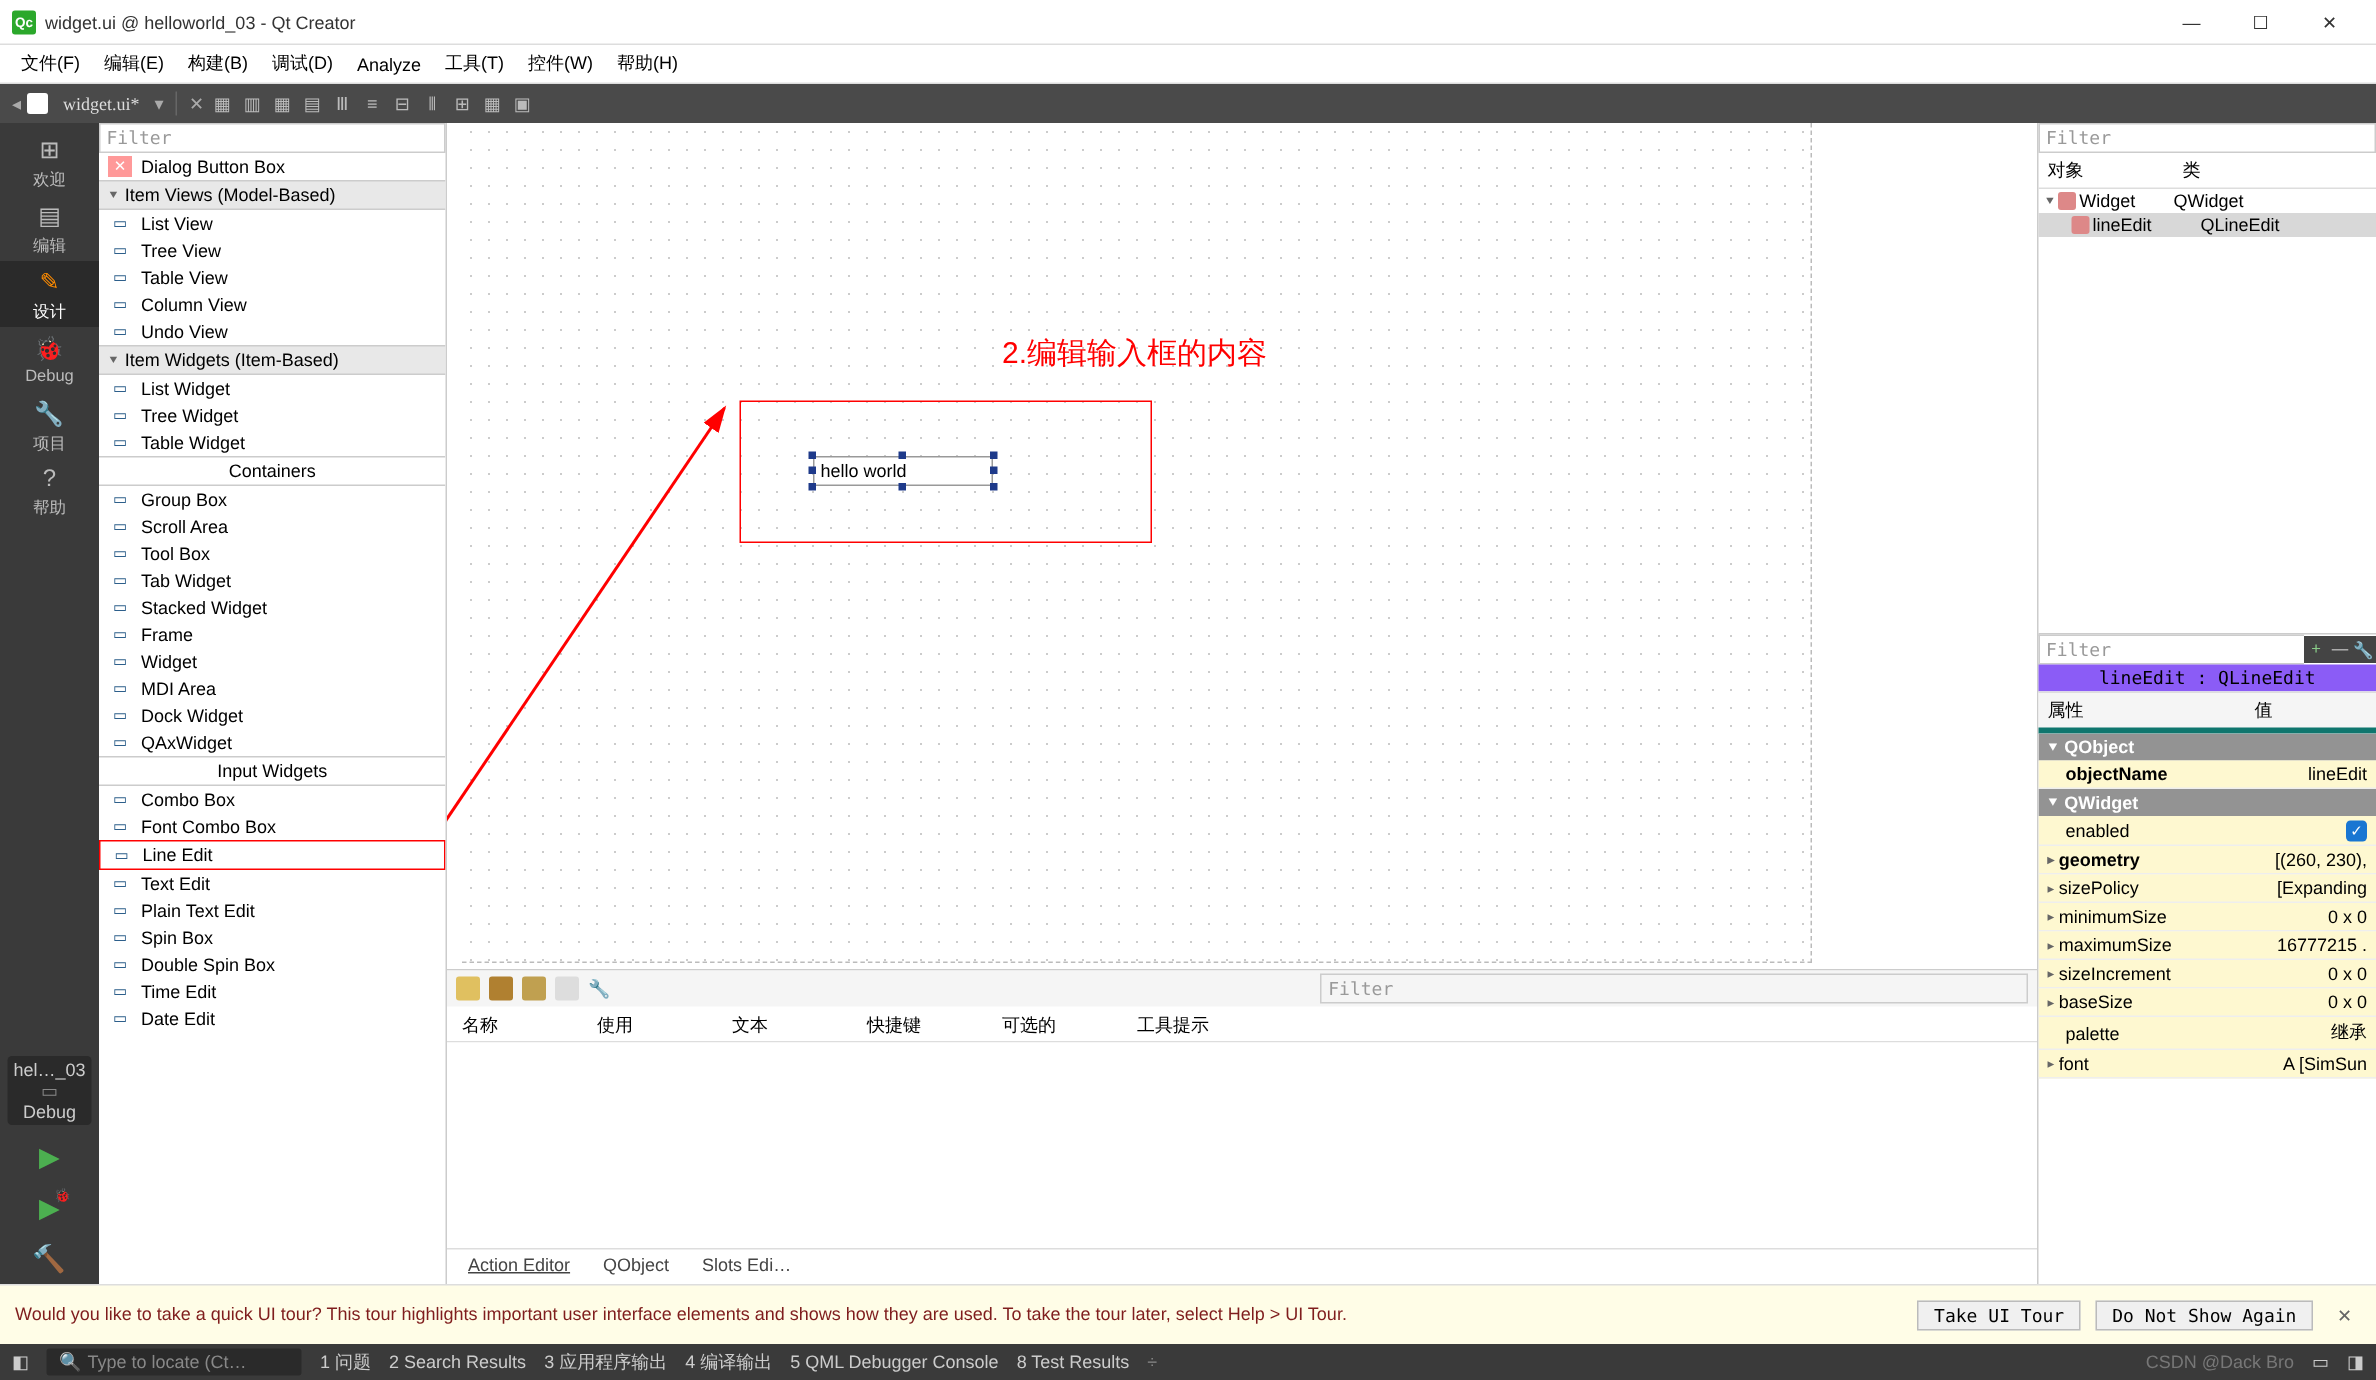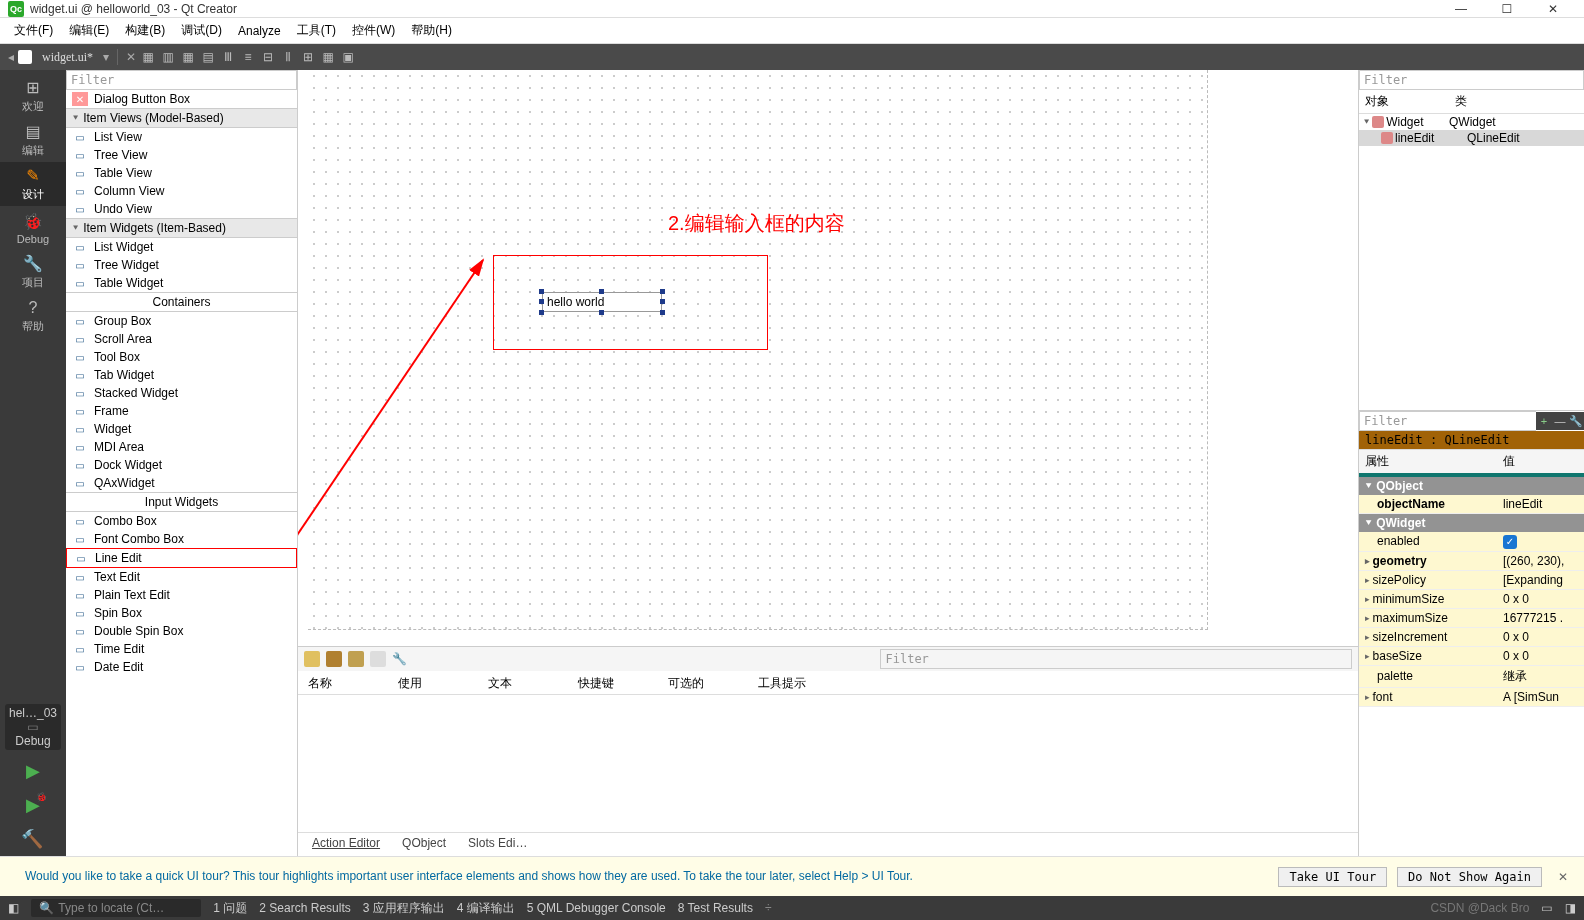--- a/index.html
+++ b/index.html
@@ -1,17 +1,17 @@
 <!DOCTYPE html>
 <html><head>
 <meta charset="utf-8">
 <style>
 * { margin: 0; padding: 0; box-sizing: border-box; font-family: "Microsoft YaHei", sans-serif; font-size: 12px; }
 body { width: 1584px; height: 920px; background: #f0f0f0; display: flex; flex-direction: column; overflow: hidden; }
-.titlebar { height: 18px; background: #fff; display: flex; align-items: center; padding: 0 8px; border-bottom: 1px solid #ddd; }
+.titlebar { height: 30px; background: #fff; display: flex; align-items: center; padding: 0 8px; border-bottom: 1px solid #ddd; }
 .titlebar .qc-icon { width: 16px; height: 16px; background: #2ba82b; color: #fff; font-size: 9px; display: flex; align-items: center; justify-content: center; border-radius: 2px; margin-right: 6px; font-weight: bold; }
 .titlebar .title { flex: 1; color: #333; }
 .titlebar .winbtn { width: 46px; height: 30px; display: flex; align-items: center; justify-content: center; color: #333; }
 .menubar { height: 26px; background: #fff; display: flex; align-items: center; padding: 0 8px; gap: 4px; border-bottom: 1px solid #ddd; }
 .menubar span { padding: 2px 6px; }
 .toolbar { height: 26px; background: #4a4a4a; display: flex; align-items: center; padding: 0 8px; gap: 4px; }
 .toolbar .file-label { color: #ddd; font-family: Liberation Serif, serif; padding: 0 6px; }
 .toolbar .ui-icon { width: 14px; height: 14px; background: #fff; border-radius: 2px; }
 .toolbar .sep { width: 1px; height: 16px; background: #666; margin: 0 4px; }
 .toolbar .tico { width: 16px; height: 16px; display: inline-flex; align-items: center; justify-content: center; color: #bbb; }
@@ -56,33 +56,33 @@
 .obj-hdr span { padding: 3px 6px; }
 .obj-hdr .c1 { width: 90px; }
 .obj-tree { flex: 1; }
 .obj-row { display: flex; align-items: center; padding: 1px 4px; }
 .obj-row.sel { background: #d8d8d8; }
 .obj-row .indent { width: 18px; }
 .obj-row .c1 { width: 86px; display: flex; align-items: center; gap: 2px; }
 .prop-panel { flex: 1; display: flex; flex-direction: column; border-top: 1px solid #ccc; }
 .prop-filter-row { display: flex; align-items: center; }
 .prop-filter-row .pbtn { width: 16px; height: 18px; display: flex; align-items: center; justify-content: center; background: #444; color: #8c8; font-size: 11px; }
-.prop-title { padding: 2px 6px; font-family: monospace; background: #a16207; }
+.prop-title { padding: 2px 6px; font-family: monospace; background: #8b5cf6; text-align: center; }
 .prop-hdr { display: flex; background: #f5f5f5; border-top: 1px solid #ddd; border-bottom: 4px solid #0f766e; }
 .prop-hdr span { padding: 3px 6px; }
 .prop-hdr .pc1 { width: 138px; }
 .prop-list { flex: 1; overflow: auto; }
 .prop-group { background: #939393; color: #fff; padding: 2px 6px; display: flex; align-items: center; gap: 4px; font-weight: bold;}
-.prop-row { display: flex; background: #fef8d0; border-bottom: 1px solid #eee; }
+.prop-row { display: flex; background: #fef8d0; border-bottom: 1px solid #eee; text-align: right; }
 .prop-row .pc1 { width: 138px; padding: 2px 6px; display: flex; align-items: center; gap: 3px; }
 .prop-row .pc2 { flex: 1; padding: 2px 6px; }
 .prop-row.bold .pc1 span { font-weight: bold; }
 .chk { width: 14px; height: 14px; background: #1976d2; border-radius: 3px; display: inline-flex; align-items: center; justify-content: center; color: #fff; font-size: 10px; }
 .infobar { height: 40px; background: #fffde7; display: flex; align-items: center; padding: 4px 10px; gap: 10px; font-family: monospace; border-top: 1px solid #ddd; }
-.infobar .msg { flex: 1; color: #0369a1; line-height: 1.4; margin-left: 15px; }
+.infobar .msg { flex: 1; color: #7f1d1d; line-height: 1.4; }
 .infobar button { padding: 2px 10px; background: #f0f0f0; border: 1px solid #bbb; font-family: monospace; }
 .infobar .xbtn { padding: 0 6px; color: #666; }
 .statusbar { height: 24px; background: #3a3a3a; color: #ccc; display: flex; align-items: center; padding: 0 8px; gap: 12px; }
 .statusbar .search { background: #2a2a2a; padding: 2px 8px; border-radius: 2px; width: 170px; color: #888; display: flex; align-items: center; gap: 4px;}
 .chevron { font-size: 9px; color: #666; }
 </style>
 </head>
 <body>
 
 <div class="titlebar">

